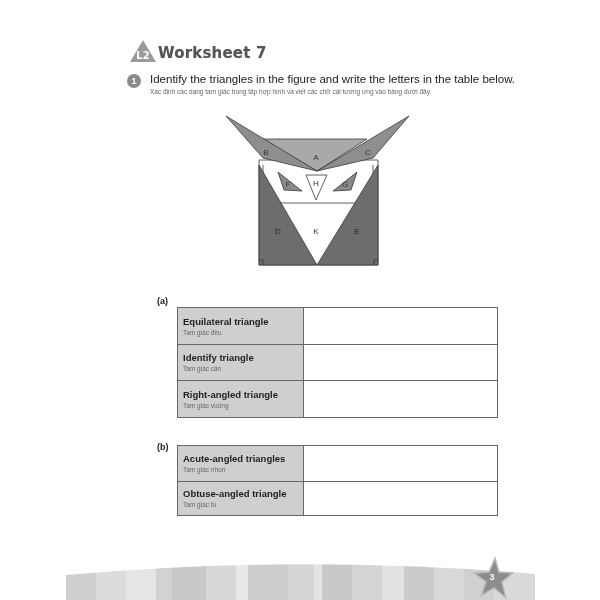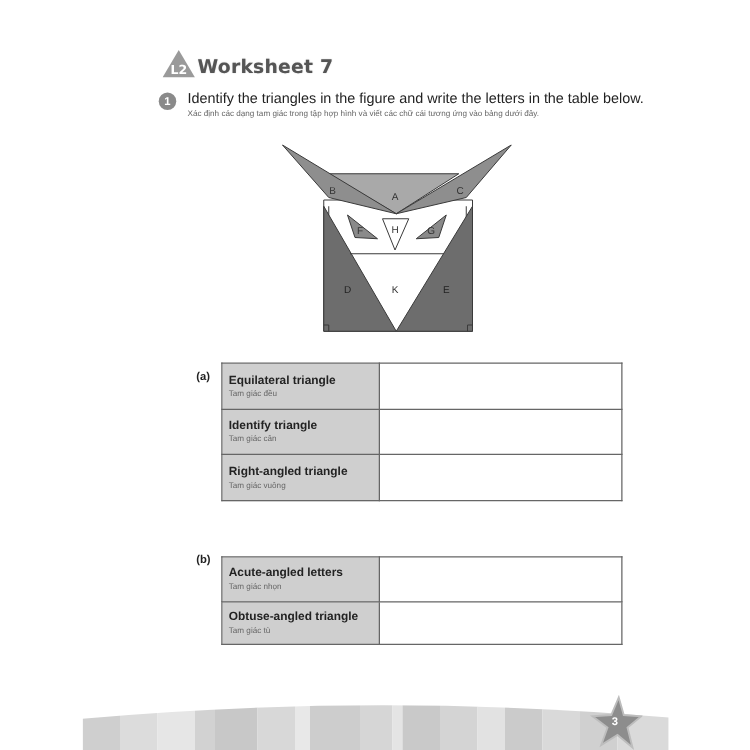--- a/index.html
+++ b/index.html
@@ -84,21 +84,21 @@
       <text x="357" y="234" fill="#222">E</text>
       <text x="288" y="187">F</text>
       <text x="345" y="187">G</text>
       <text x="316" y="186">H</text>
       <text x="316" y="234">K</text>
     </g>
   </svg>
 </div>
 
 <div class="section-label" style="left:157px; top:296px;">(a)</div>
-<table class="tri" style="top:290px;">
+<table class="tri" style="top:307px;">
   <tbody>
       <tr style="height:37px;">
     <td class="lab">
           <div class="lab-en">Equilateral triangle</div>
           <div class="lab-vi">Tam giác đều</div>
         </td>
     <td class="ans"></td>
   </tr>
   <tr style="height:36px;">
     <td class="lab">
@@ -115,21 +115,21 @@
     <td class="ans"></td>
   </tr>
 </tbody>
   </table>
 
 <div class="section-label" style="left:157px; top:442px;">(b)</div>
 <table class="tri" style="top:445px;">
   <tbody>
       <tr style="height:36px;">
     <td class="lab">
-          <div class="lab-en">Acute-angled letters</div>
+          <div class="lab-en">Acute-angled triangles</div>
           <div class="lab-vi">Tam giác nhọn</div>
         </td>
     <td class="ans"></td>
   </tr>
   <tr style="height:34px;">
     <td class="lab">
           <div class="lab-en">Obtuse-angled triangle</div>
           <div class="lab-vi">Tam giác tù</div>
         </td>
     <td class="ans"></td>

